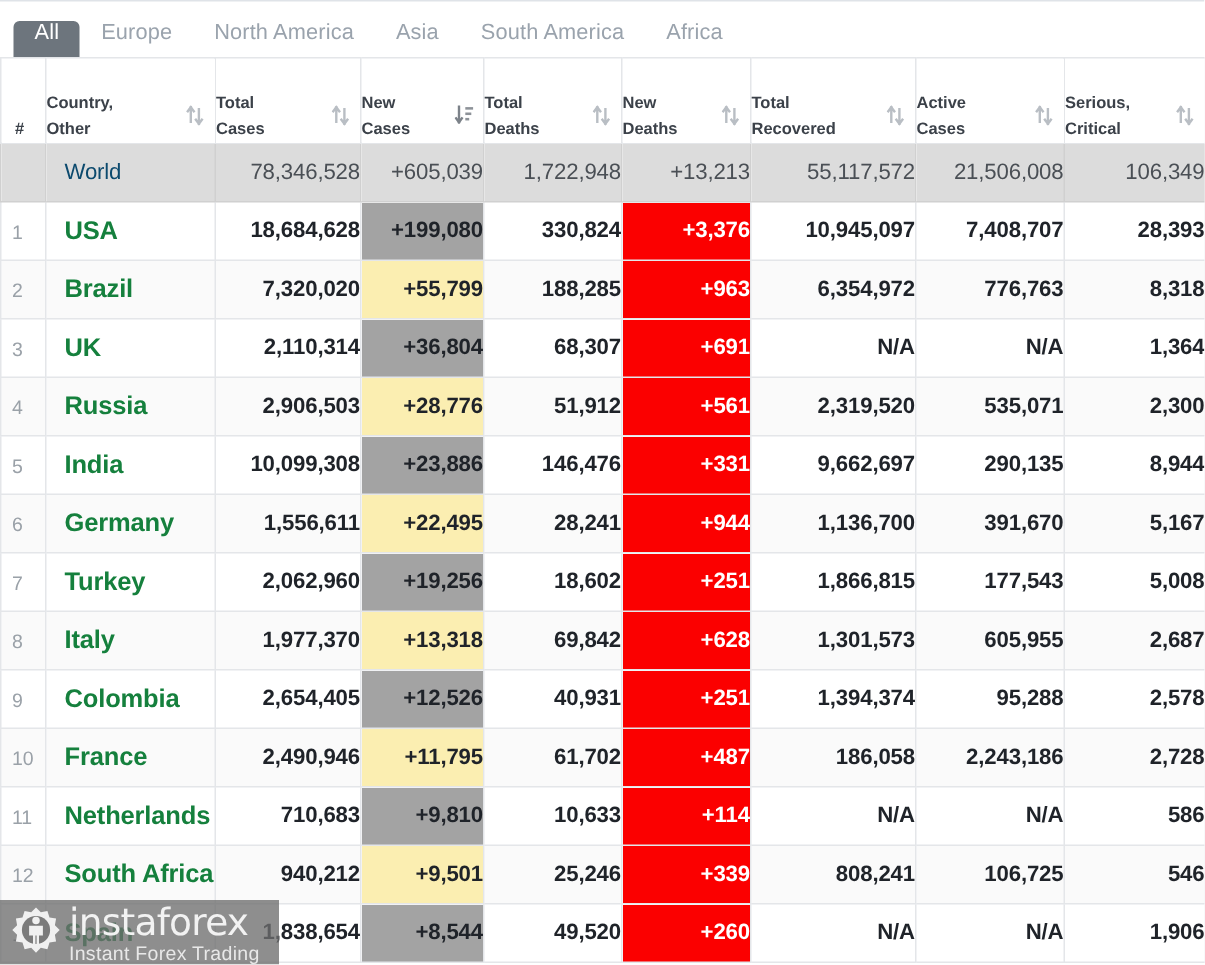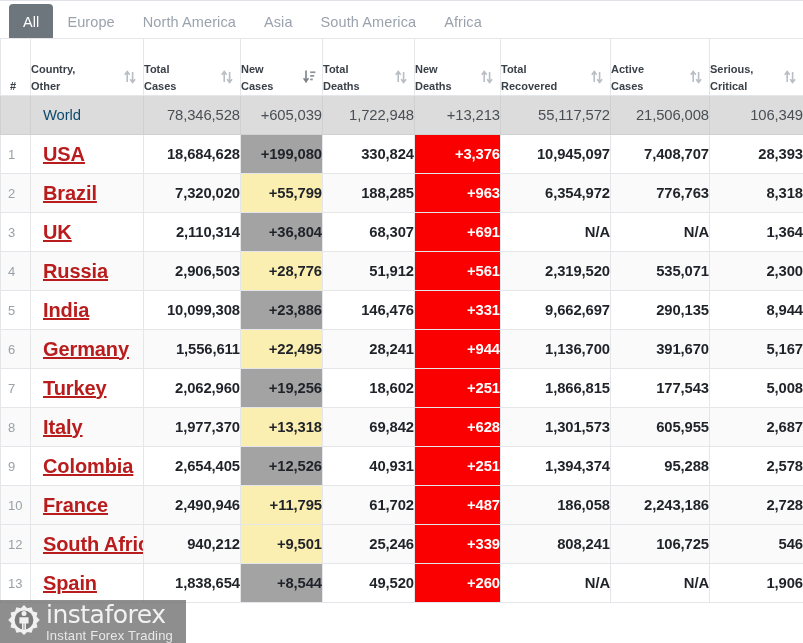--- a/index.html
+++ b/index.html
@@ -17,21 +17,21 @@
     border-top:1px solid #dfe3e8;
     background:#ffffff;
     display:flex;
     align-items:flex-end;
     padding-left:9px;
     box-sizing:border-box;
   }
   .tab{
     font-size:14.5px;
     color:#9aa3ad;
-    padding:10px 14px 7px 14px;
+    padding:0 14px 7px 14px;
     line-height:1.2;
     border-radius:4px 4px 0 0;
     white-space:nowrap;
     cursor:pointer;
     margin-bottom:0px;
     letter-spacing:.1px;
   }
   .tab.active{
     background:#6d757d;
     color:#ffffff;
@@ -97,24 +97,23 @@
     color:#9aa1a8;
     font-weight:normal;
     font-size:13px;
   }
   tbody td.country{
     text-align:left;
     padding-left:12px;
     font-weight:normal;
   }
   tbody td.country a{
-    color:#b91c1c;
-    text-decoration:underline;
+    color:#15803d;
     font-weight:bold;
-    font-size:20px;
+    font-size:17px;
     cursor:pointer;
   }
   
   tr.world td{
     background:#dcdcdc;
     color:#4a4f55;
     font-weight:normal;
     font-size:14.8px;
     border-color:#d0d0d0;
   }
@@ -389,20 +388,31 @@
         <tr class="alt">
           <td class="idx">10</td>
           <td class="country"><a>France</a></td>
           <td>2,490,946</td>
           <td class="newcases">+11,795</td>
           <td>61,702</td>
           <td class="newdeaths">+487</td>
           <td>186,058</td>
           <td>2,243,186</td>
           <td>2,728</td>
+        </tr>
+        <tr>
+          <td class="idx">11</td>
+          <td class="country"><a>Netherlands</a></td>
+          <td>710,683</td>
+          <td class="newcases">+9,810</td>
+          <td>10,633</td>
+          <td class="newdeaths">+114</td>
+          <td>N/A</td>
+          <td>N/A</td>
+          <td>586</td>
         </tr>
         <tr class="alt">
           <td class="idx">12</td>
           <td class="country"><a>South Africa</a></td>
           <td>940,212</td>
           <td class="newcases">+9,501</td>
           <td>25,246</td>
           <td class="newdeaths">+339</td>
           <td>808,241</td>
           <td>106,725</td>

